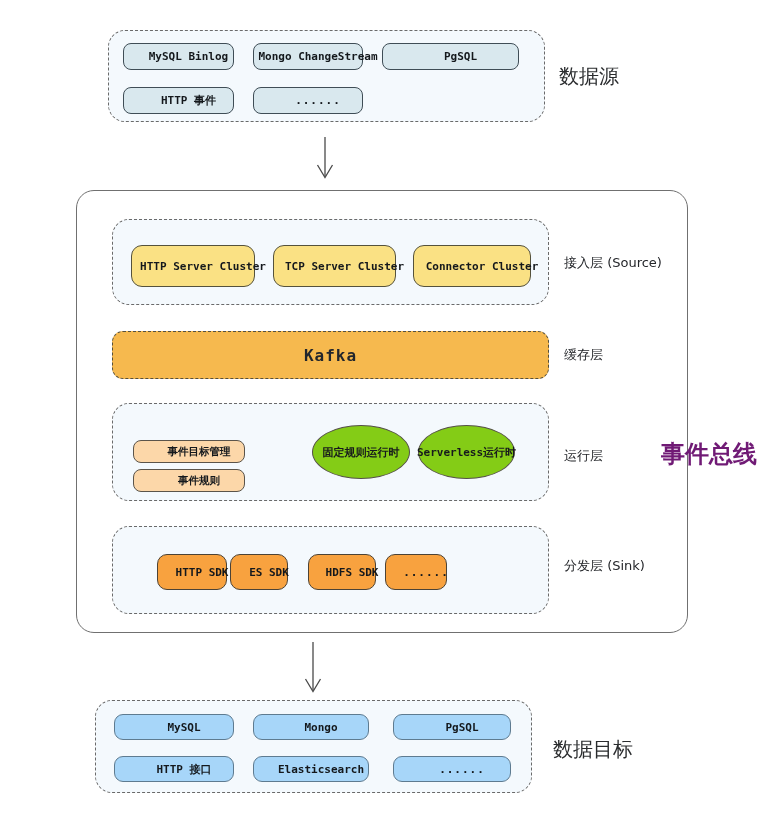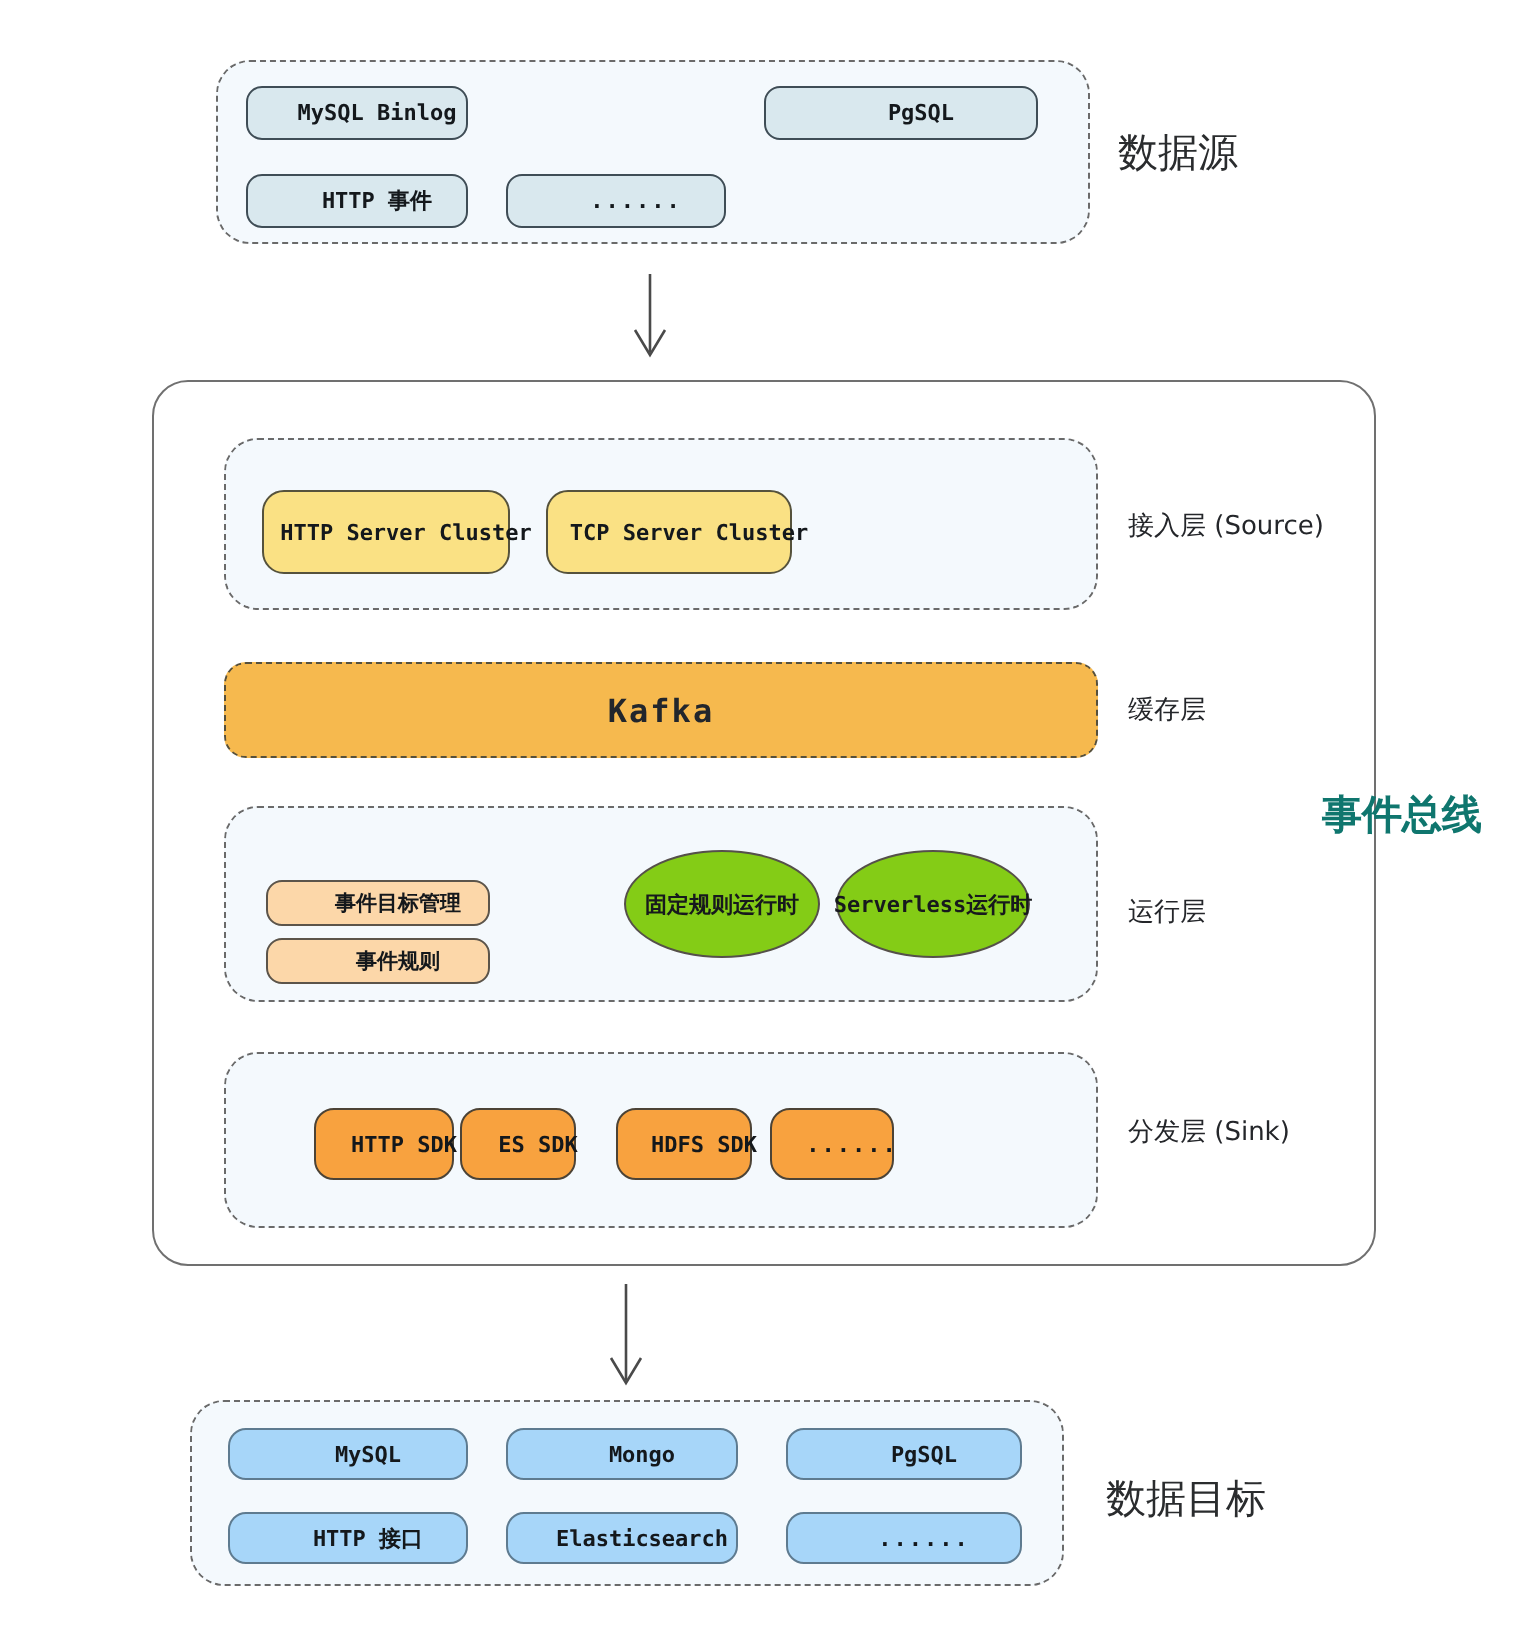--- a/index.html
+++ b/index.html
@@ -33,51 +33,53 @@
            letter-spacing:1px; color:#22262c; }
 
   .ellipse { position:absolute; background:#84cc16; border:1.2px solid #55504a; border-radius:50%;
              display:flex; align-items:center; justify-content:center;
              font-family:"DejaVu Sans Mono", monospace; font-size:11px; font-weight:700;
              color:#17191d; white-space:nowrap; }
 
   .layer-label { position:absolute; font-size:13px; color:#24262a; white-space:nowrap;
                  font-family:"DejaVu Sans", sans-serif; }
   .side-label { position:absolute; font-size:20px; color:#2a2c2e; white-space:nowrap; }
-  .side-label.bold { font-weight:700; font-size:20px; color:#0f766e; }
+  .side-label.bold { font-weight:700; font-size:24px; color:#701a75;margin-top:44px; }
 </style>
 </head>
 <body>
 
 <div id="canvas">
 
   <svg id="arrows" viewBox="0 0 769 823">
     <g>
       <path class="aline" d="M325,137 L325,176"></path>
       <path class="aline" d="M317.5,165 L325,177.5 L332.5,165"></path>
     </g>
     <g>
       <path class="aline" d="M313,642 L313,690"></path>
       <path class="aline" d="M305.5,679 L313,691.5 L320.5,679"></path>
     </g>
   </svg>
 
   <section class="dashed-panel" style="left:108px;top:30px;width:437px;height:92px">
     <div class="node src" style="left:14px;top:12px;width:111px">MySQL Binlog</div>
+    <div class="node src" style="left:144px;top:12px;width:110px">Mongo ChangeStream</div>
     <div class="node src" style="left:273px;top:12px;width:137px">PgSQL</div>
     <div class="node src" style="left:14px;top:56px;width:111px">HTTP 事件</div>
     <div class="node src dots" style="left:144px;top:56px;width:110px">......</div>
   </section>
   <div class="side-label" style="left:559px;top:63px">数据源</div>
 
   <section class="bus-box">
 
     <div class="dashed-panel" style="left:35px;top:28px;width:437px;height:86px">
       <div class="node yellow" style="left:18px;top:25px;width:124px">HTTP Server Cluster</div>
       <div class="node yellow" style="left:160px;top:25px;width:123px">TCP Server Cluster</div>
+      <div class="node yellow" style="left:300px;top:25px;width:118px">Connector Cluster</div>
     </div>
     <div class="layer-label" style="left:487px;top:63px">接入层 (Source)</div>
 
     <div class="kafka">Kafka</div>
     <div class="layer-label" style="left:487px;top:155px">缓存层</div>
 
     <div class="dashed-panel" style="left:35px;top:212px;width:437px;height:98px">
       <div class="node peach" style="left:20px;top:36px;width:112px">事件目标管理</div>
       <div class="node peach" style="left:20px;top:65px;width:112px">事件规则</div>
       <div class="ellipse" style="left:199px;top:21px;width:98px;height:54px">固定规则运行时</div>

